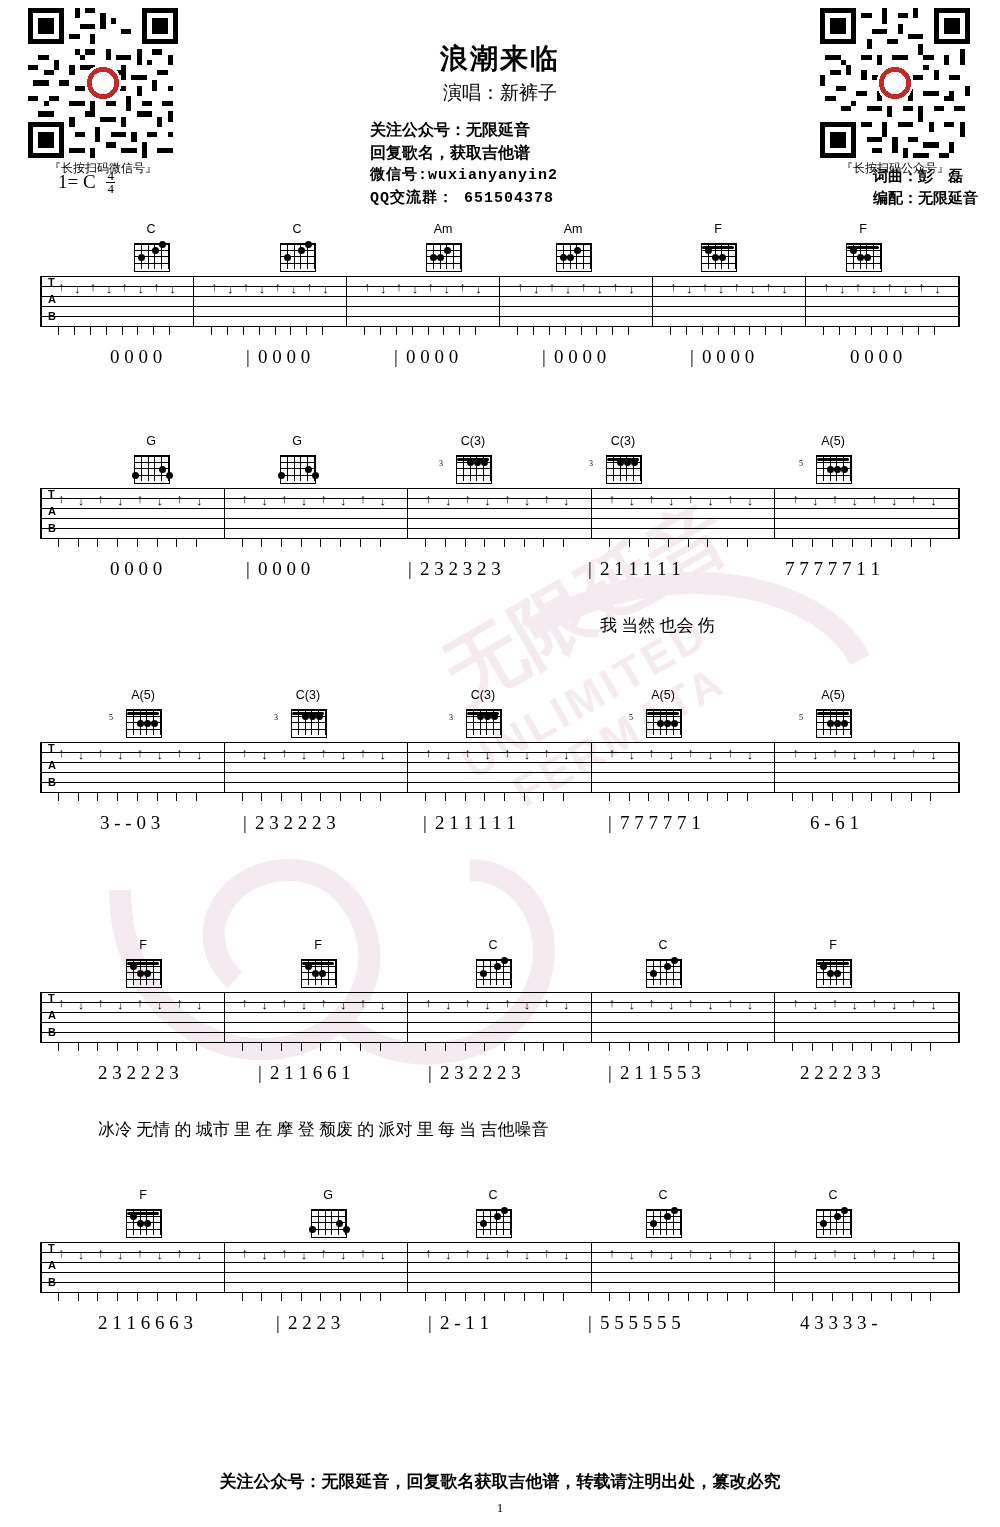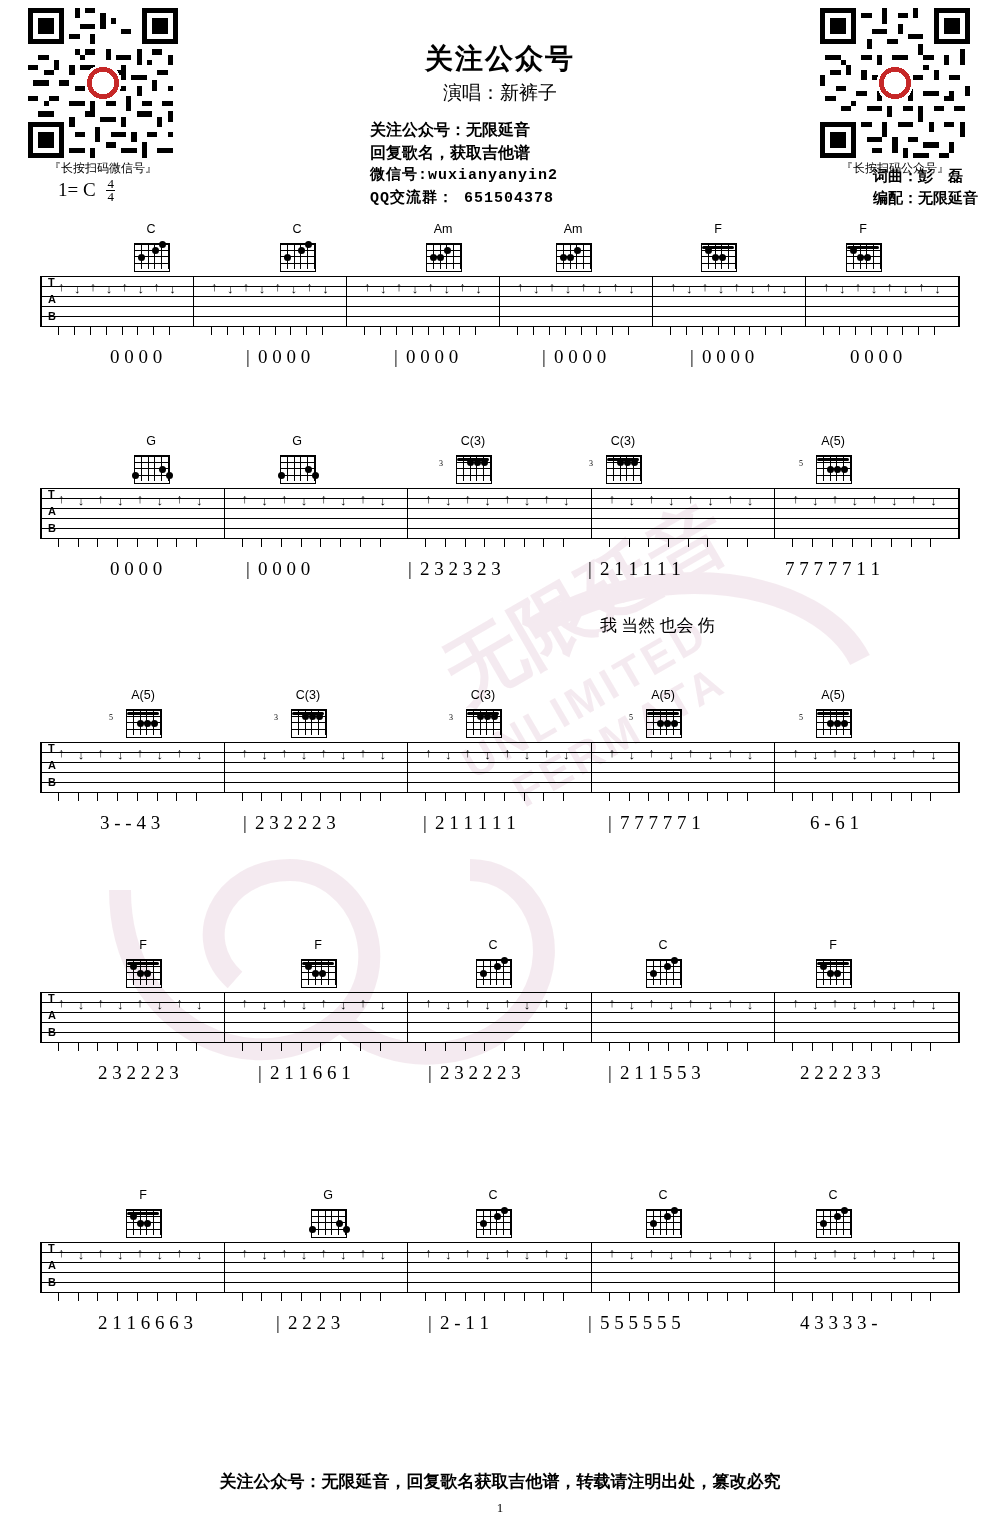--- a/index.html
+++ b/index.html
@@ -20,21 +20,21 @@
   #qr-left{left:28px;top:8px;}
   #qr-right{left:820px;top:8px;}
 
   
   .title{position:absolute;top:40px;left:0;width:1000px;text-align:center;font-size:28px;font-weight:bold;letter-spacing:2px;}
   .artist{position:absolute;top:80px;left:0;width:1000px;text-align:center;font-size:19px;}
   .promo{position:absolute;left:370px;top:118px;font-size:16px;line-height:23px;font-weight:bold;}
   .promo div{white-space:nowrap;}
   .mono{font-family:"Liberation Mono",monospace;font-size:15px;letter-spacing:1px;}
 
-  .keysig{position:absolute;left:58px;top:179px;font-size:19px;}
+  .keysig{position:absolute;left:58px;top:171px;font-size:19px;}
   .frac{display:inline-block;vertical-align:middle;text-align:center;font-size:13px;line-height:12px;margin-left:6px;position:relative;top:-1px;}
   .frac .num{display:block;border-bottom:1.5px solid #000;padding:0 1px;}
   .frac .den{display:block;padding:0 1px;}
 
   .credits{position:absolute;right:22px;top:165px;text-align:left;font-size:15px;line-height:22px;font-weight:bold;}
 
   
   .watermark{position:absolute;left:60px;top:330px;width:900px;height:800px;opacity:.17;pointer-events:none;}
 
   
@@ -245,21 +245,21 @@
         <rect x="23" y="10" width="1" height="1"></rect>
           <rect x="3" y="18" width="1" height="1"></rect>
       </g>
       <circle cx="14.5" cy="14.5" r="3.6" fill="#fff"></circle>
       <circle cx="14.5" cy="14.5" r="3.1" fill="#c62828"></circle>
       <circle cx="14.5" cy="14.5" r="2.2" fill="#fff"></circle>
     </svg>
     <div class="qr-cap">『长按扫码微信号』</div>
   </div>
 
-  <div class="title">关注公众号</div>
+  <div class="title">浪潮来临</div>
   <div class="artist">演唱：新裤子</div>
 
   <div class="promo">
     <div>关注公众号：无限延音</div>
     <div>回复歌名，获取吉他谱</div>
     <div class="mono">微信号:wuxianyanyin2</div>
     <div class="mono">QQ交流群：  651504378</div>
   </div>
 
   <div class="keysig">
@@ -928,21 +928,21 @@
         <div class="arrow" style="left:831.1999999999999px;top:4px">↑</div>
         <div class="tick" style="left:831.1999999999999px;top:50px;height:9px"></div>
         <div class="arrow" style="left:850.9px;top:6px">↓</div>
         <div class="tick" style="left:850.9px;top:50px;height:9px"></div>
         <div class="arrow" style="left:870.5999999999999px;top:4px">↑</div>
         <div class="tick" style="left:870.5999999999999px;top:50px;height:9px"></div>
         <div class="arrow" style="left:890.3px;top:6px">↓</div>
         <div class="tick" style="left:890.3px;top:50px;height:9px"></div>
       </div>
       <div class="mel">
-        <div class="note" style="left: 60px; top: 8px;">3  -  - 4 3</div>
+        <div class="note" style="left: 60px; top: 8px;">3  -  - 0 3</div>
         <div class="note" style="left: 48px; top: 8px;"></div>
         <div class="note" style="left: 215px; top: 8px;">2  3   2 2 2 3</div>
         <div class="note" style="left: 203px; top: 8px;">|</div>
         <div class="note" style="left: 395px; top: 8px;">2 1 1 1 1  1</div>
         <div class="note" style="left: 383px; top: 8px;">|</div>
         <div class="note" style="left: 580px; top: 8px;">7 7 7  7 7 1</div>
         <div class="note" style="left: 568px; top: 8px;">|</div>
         <div class="note" style="left: 770px; top: 8px;">6  -  6 1</div>
       </div>
     </div>
@@ -1140,20 +1140,21 @@
       <div class="mel">
         <div class="note" style="left: 58px; top: 8px;">2  3   2 2 2 3</div>
         <div class="note" style="left: 46px; top: 8px;"></div>
         <div class="note" style="left: 230px; top: 8px;">2 1 1 6 6   1</div>
         <div class="note" style="left: 218px; top: 8px;">|</div>
         <div class="note" style="left: 400px; top: 8px;">2   3    2 2 2 3</div>
         <div class="note" style="left: 388px; top: 8px;">|</div>
         <div class="note" style="left: 580px; top: 8px;">2 1 1 5 5   3</div>
         <div class="note" style="left: 568px; top: 8px;">|</div>
         <div class="note" style="left: 760px; top: 8px;">2   2 2 2 3 3</div>
+        <div class="lyric" style="left: 58px; top: 64px;">冰冷 无情 的 城市 里  在  摩 登 颓废 的 派对 里  每  当 吉他噪音</div>
       </div>
     </div>
   <div class="system" id="sys5" style="top:1188px;">
       <div class="chordrow">
         <div class="chordbox" style="left: 70px;">
           <div class="chordname">F</div>
           <div class="grid">
             <div class="gframe"></div>
             <div class="v" style="left:7px"></div>
             <div class="v" style="left:13.8px"></div>

